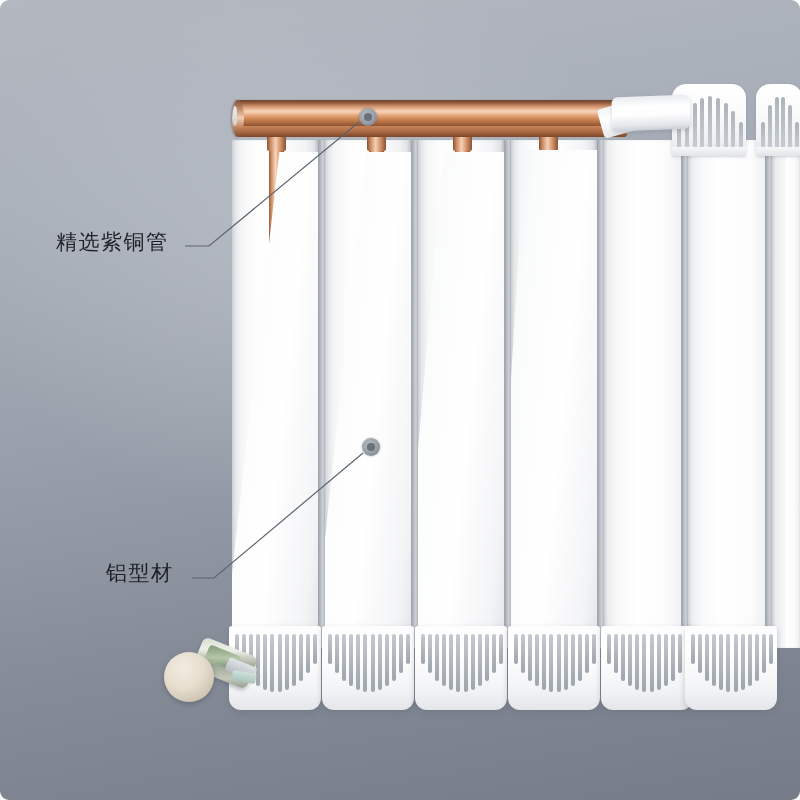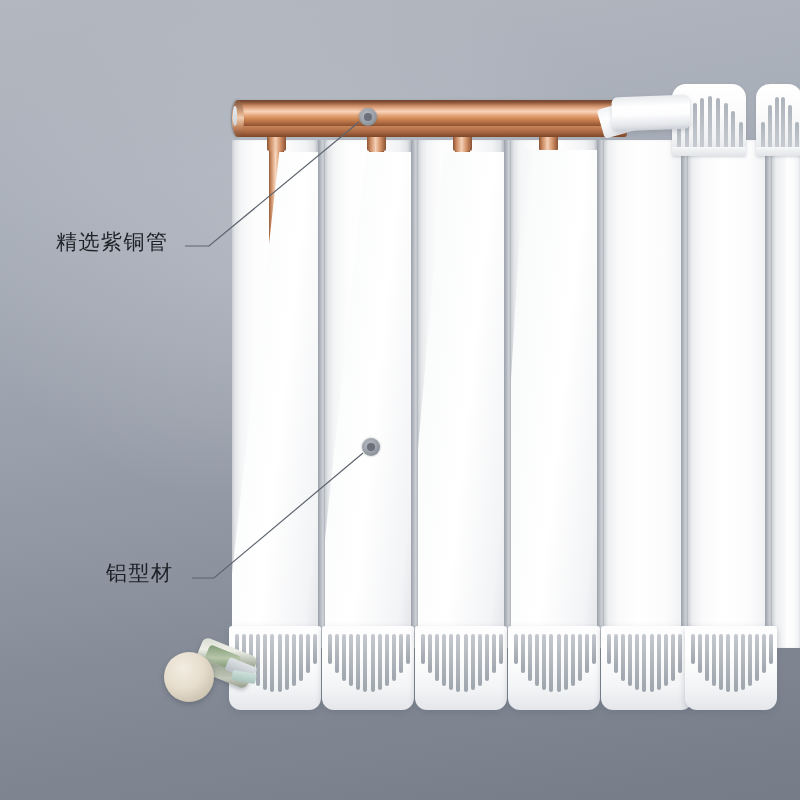--- a/index.html
+++ b/index.html
@@ -1,18 +1,19 @@
 <!DOCTYPE html>
 <html><head>
 <meta charset="utf-8">
 <style>
   html,body{margin:0;padding:0;background:#fff;}
   #stage{
     position:relative;width:800px;height:800px;overflow:hidden;
     font-family:"Liberation Sans","DejaVu Sans",sans-serif;
+    border-radius:9px;
   }
   
   #bg{
     position:absolute;inset:0;
     background:linear-gradient(170deg,#b3b8c0 0%,#aab0ba 22%,#9aa0ab 48%,#868d99 72%,#757c88 100%);
   }
   #bg:after{
     content:"";position:absolute;inset:0;
     background:radial-gradient(ellipse 70% 55% at 38% 30%,rgba(200,205,212,.45) 0%,rgba(190,195,203,0) 62%);
   }

